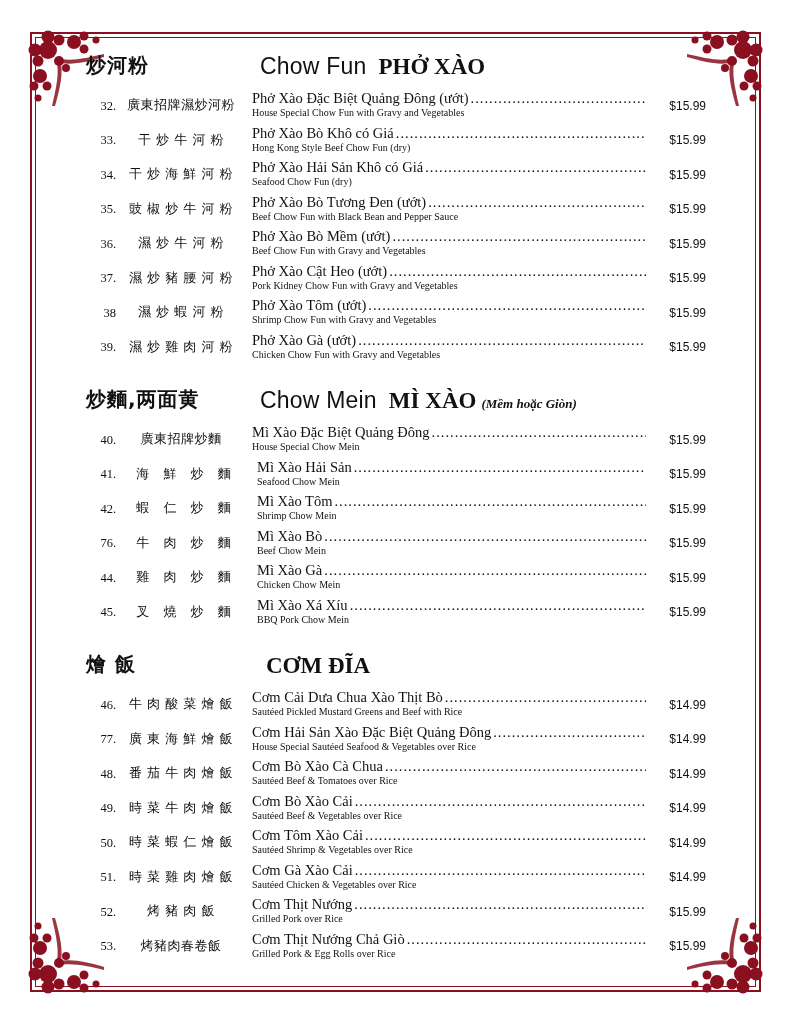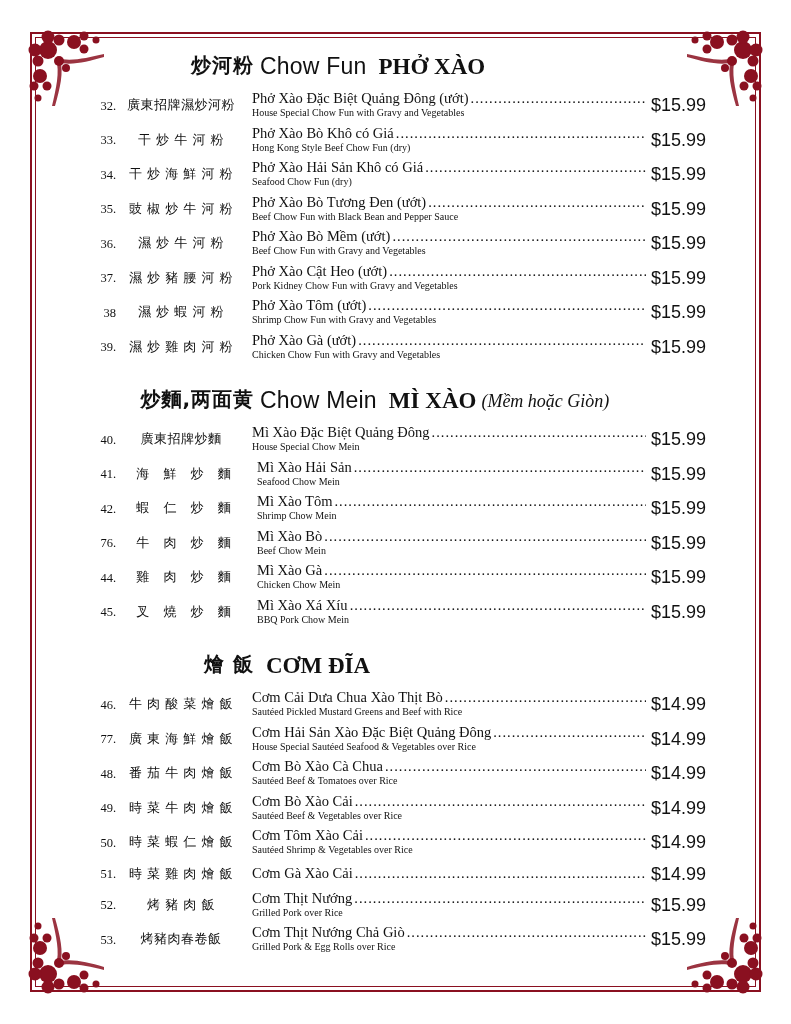--- a/index.html
+++ b/index.html
@@ -59,21 +59,21 @@
 
   
   .section { margin-bottom: 4px; }
   .section-head {
     display: flex;
     align-items: flex-end;
     margin-bottom: 10px;
   }
   .sec-cn {
     width: 168px;
-    text-align: right;
+    text-align: left;
     font-family: "DejaVu Sans", sans-serif;
     font-size: 20px;
     font-weight: bold;
     color: #111;
     letter-spacing: 1px;
     padding-bottom: 1px;
   }
   .sec-en {
     font-family: "Liberation Sans", sans-serif;
     font-size: 23px;
@@ -83,22 +83,22 @@
   }
   .sec-vi {
     font-family: "Liberation Serif", serif;
     font-size: 23px;
     font-weight: bold;
     color: #111;
     padding-left: 12px;
   }
   .sec-note {
     font-family: "Liberation Serif", serif;
-    font-size: 18px;
-    font-weight: normal;
+    font-size: 13px;
+    font-weight: bold;
     font-style: italic;
     color: #111;
     padding-left: 5px;
     padding-bottom: 2px;
   }
 
   
   .item {
     display: flex;
     align-items: center;
@@ -155,21 +155,21 @@
     font-size: 10px;
     color: #111;
     margin-top: 0px;
     line-height: 1.25;
   }
   .price {
     flex: 0 0 58px;
     width: 58px;
     text-align: right;
     font-family: "Liberation Sans", sans-serif;
-    font-size: 18px;
+    font-size: 12px;
     color: #111;
     padding-top: 2px;
   }
   .gap-lg { height: 20px; }
 </style>
 </head>
 <body>
 
 <div class="page">
 
@@ -546,20 +546,21 @@
       </div>
 
       <div class="item">
         <div class="num">51.</div>
         <div class="cn">時 菜 雞 肉 燴 飯</div>
         <div class="mid">
           <div class="vi-line">
             <span class="vi">Cơm Gà Xào Cải</span>
             <span class="dots">................................................................................................</span>
           </div>
+          <div class="en">Sautéed Chicken &amp; Vegetables over Rice</div>
         </div>
         <div class="price">$14.99</div>
       </div>
 
       <div class="item">
         <div class="num">52.</div>
         <div class="cn">烤 豬 肉 飯</div>
         <div class="mid">
           <div class="vi-line">
             <span class="vi">Cơm Thịt Nướng</span>

